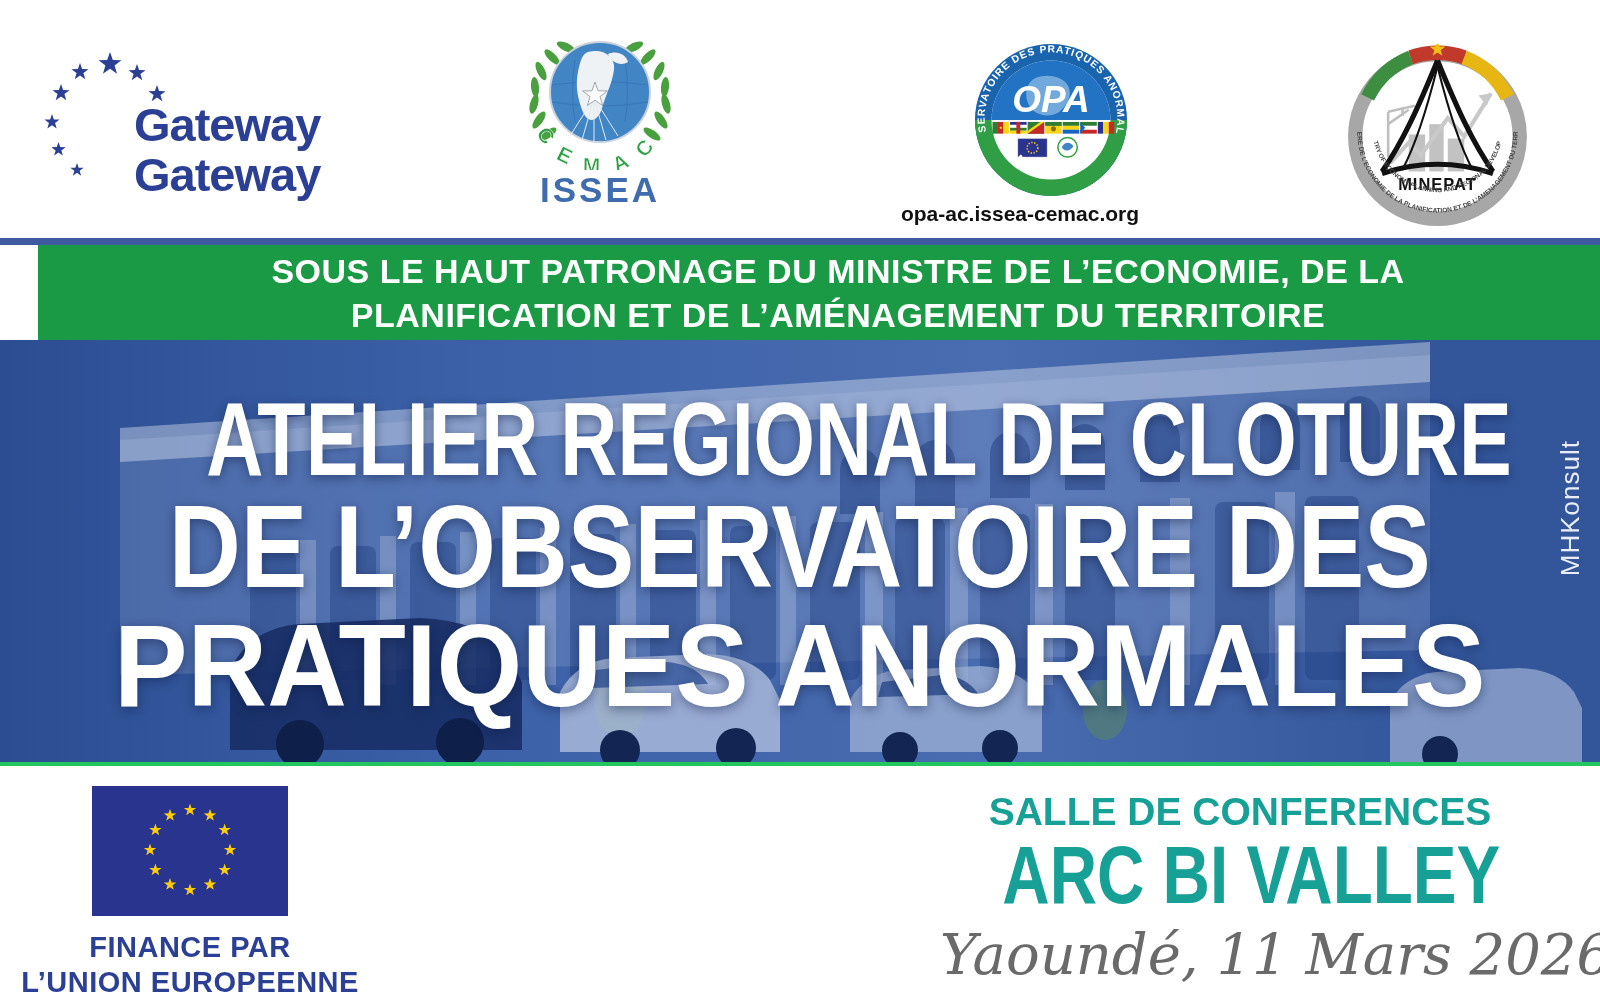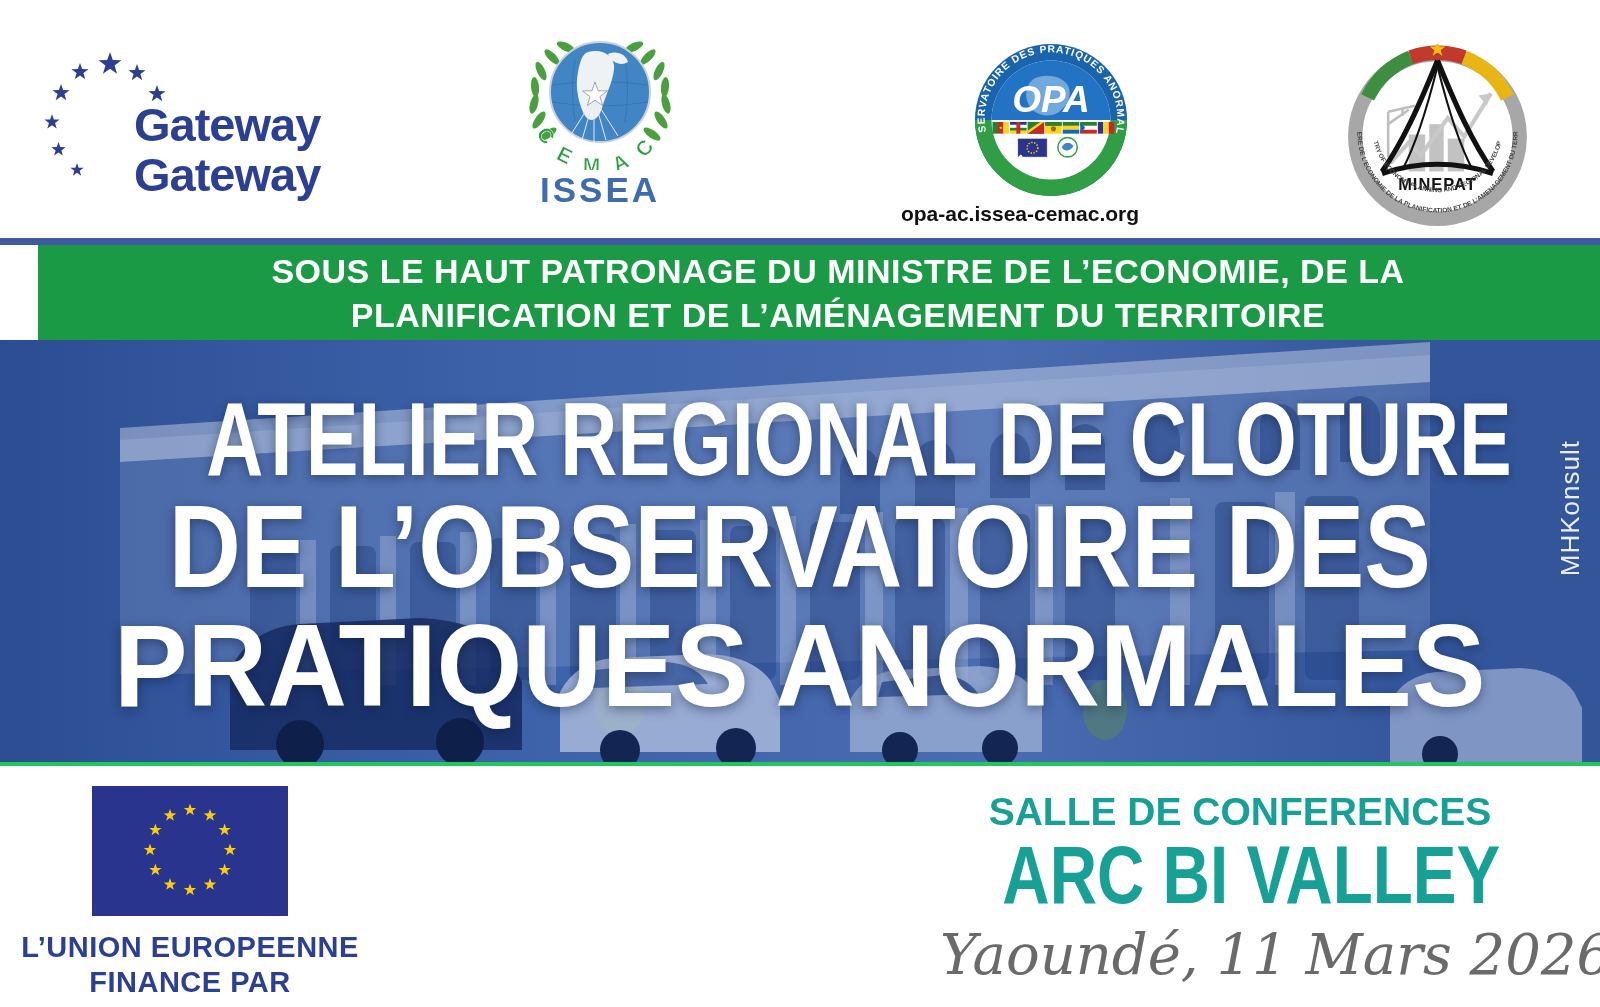--- a/index.html
+++ b/index.html
@@ -348,22 +348,22 @@
           <use href="#star5" x="111.5" y="92.1" width="13" height="13"></use>
           <use href="#star5" x="91.5" y="97.5" width="13" height="13"></use>
           <use href="#star5" x="71.5" y="92.1" width="13" height="13"></use>
           <use href="#star5" x="56.9" y="77.5" width="13" height="13"></use>
           <use href="#star5" x="51.5" y="57.5" width="13" height="13"></use>
           <use href="#star5" x="56.9" y="37.5" width="13" height="13"></use>
           <use href="#star5" x="71.5" y="22.9" width="13" height="13"></use>
         </g>
       </svg>
       <div class="eu-text">
+        <div>FINANCE PAR</div>
         <div>L’UNION EUROPEENNE</div>
-        <div>FINANCE PAR</div>
       </div>
     </div>
 
     <div class="venue-block">
       <div class="venue-hall">SALLE DE CONFERENCES</div>
       <div class="venue-name">
         <span>ARC BI VALLEY</span>
       </div>
       <div class="venue-date">Yaoundé, 11 Mars 2026</div>
     </div>

